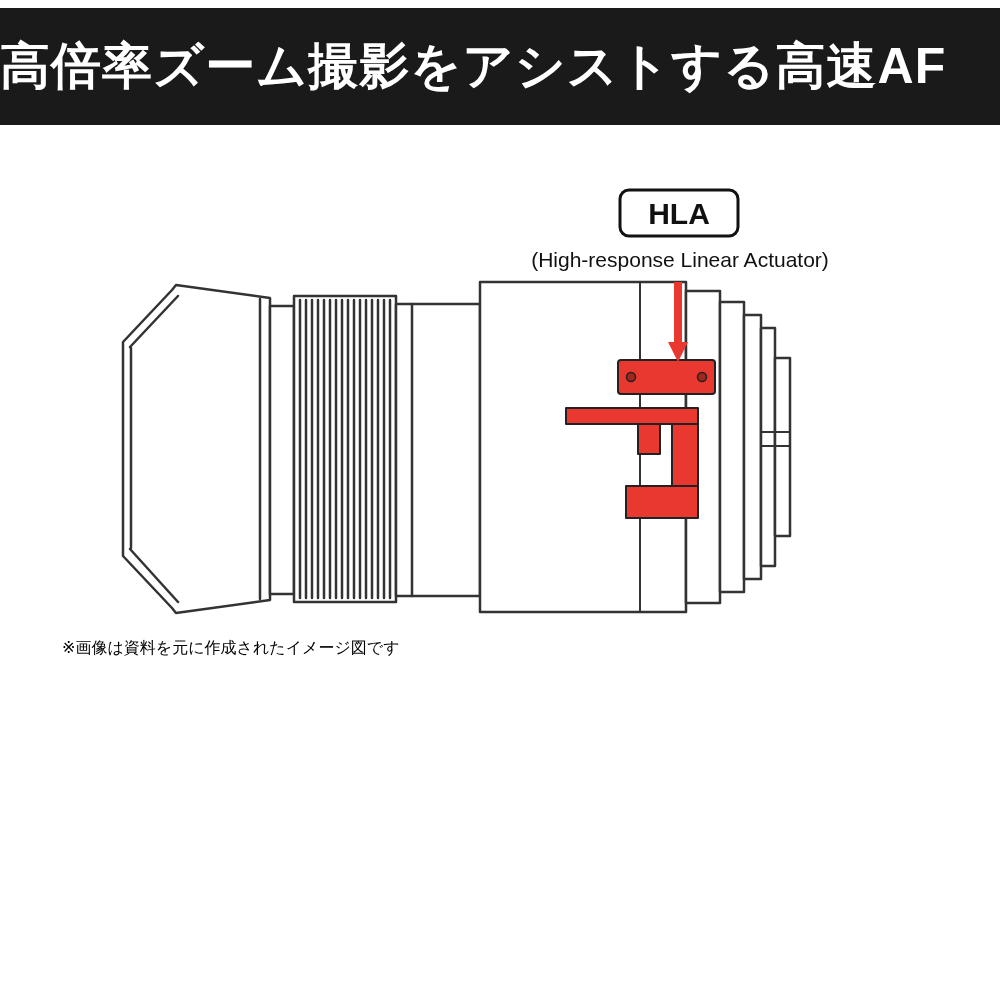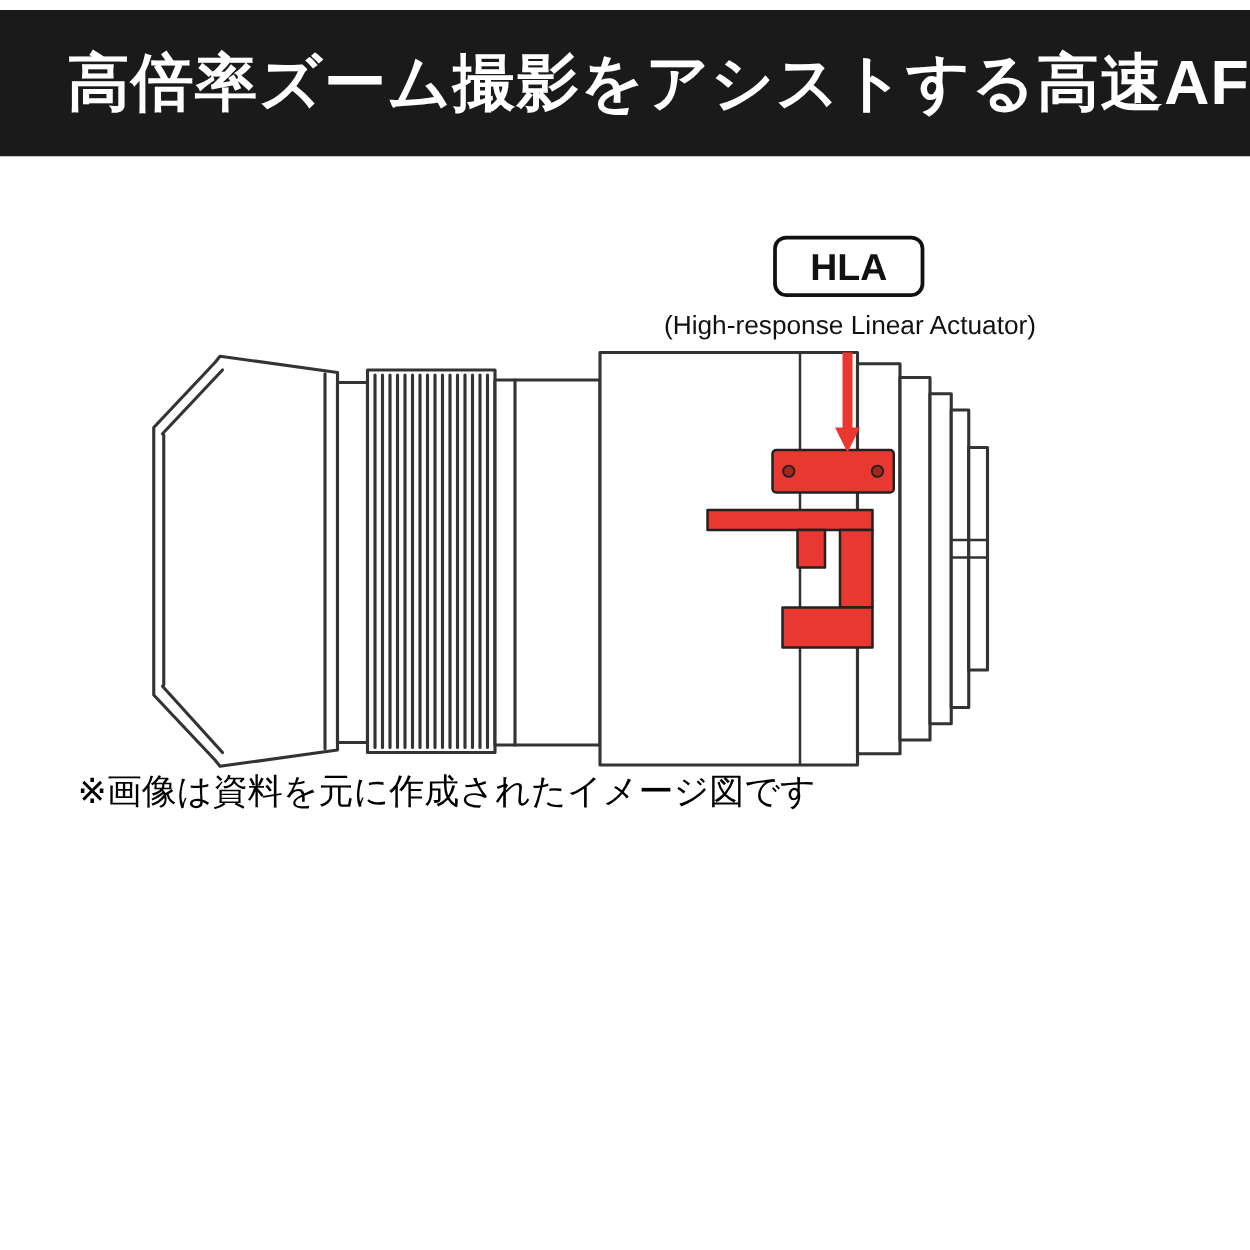--- a/index.html
+++ b/index.html
@@ -12,43 +12,43 @@
     font-family: "Liberation Sans", "DejaVu Sans", sans-serif;
     color: #1f1f1f;
   }
   .banner {
     position: absolute;
     top: 8px; left: 0; right: 0;
     height: 117px;
     background: #1a1a1a;
     display: flex;
     align-items: center;
-    justify-content: flex-end;
+    justify-content: flex-start;
   }
   .banner h1 {
     margin: 0;
     color: #ffffff;
     font-size: 50px;
     font-weight: bold;
     letter-spacing: 1px;
     white-space: nowrap;
   }
   .diagram {
     position: absolute;
     left: 60px;
     top: 170px;
     width: 880px;
     margin: 0;
   }
   .diagram svg { display: block; }
   .note {
     position: absolute;
     left: 2px;
-    top: 444px;
-    font-size: 28px;
+    top: 468px;
+    font-size: 16px;
     color: #000000;
     white-space: nowrap;
   }
   .body-text {
     position: absolute;
     left: 26px;
     top: 722px;
     width: 960px;
   }
   .body-text p {

